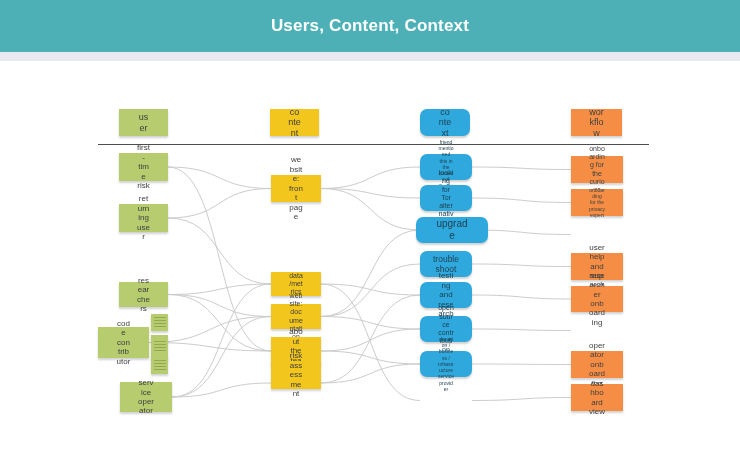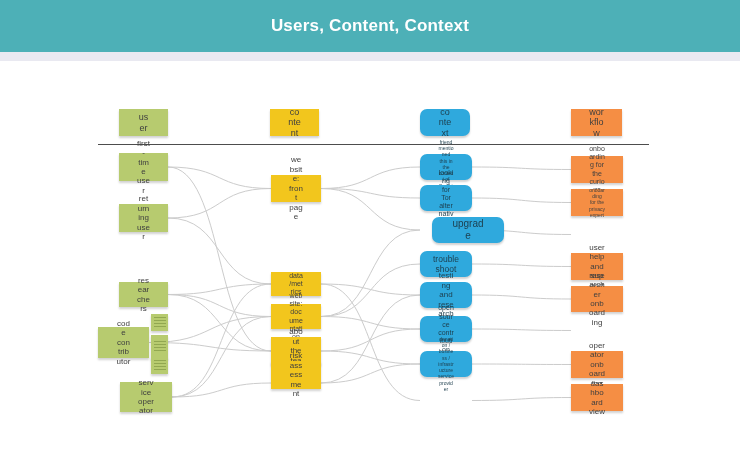--- a/index.html
+++ b/index.html
@@ -102,21 +102,21 @@
       <span>content</span>
     </div>
   <div class="note blue hdr" style="left:420px;top:48px;width:50px;height:27px">
       <span>context</span>
     </div>
   <div class="note orange hdr" style="left:571px;top:48px;width:51px;height:27px">
       <span>workflow</span>
     </div>
 
   <div class="note green" style="left:119px;top:92px;width:49px;height:28px">
-      <span>first-time user</span>
+      <span>first-time risk</span>
     </div>
   <div class="note green" style="left:119px;top:143px;width:49px;height:28px">
       <span>returning user</span>
     </div>
   <div class="note green" style="left:119px;top:221px;width:49px;height:25px">
       <span>researchers</span>
     </div>
   <div class="note green" style="left:98px;top:266px;width:51px;height:31px">
       <span>code contributor</span>
     </div>
@@ -149,21 +149,21 @@
   <div class="note yellow" style="left:271px;top:300px;width:50px;height:28px">
       <span>risk assessment</span>
     </div>
 
   <div class="note blue xs" style="left:420px;top:93px;width:52px;height:26px">
       <span>friend mentioned this in the context of "hacking"</span>
     </div>
   <div class="note blue sm" style="left:420px;top:124px;width:52px;height:26px">
       <span>looking for Tor alternative</span>
     </div>
-  <div class="note blue lg" style="left:432px;top:156px;width:72px;height:26px">
+  <div class="note blue lg" style="left:416px;top:156px;width:72px;height:26px">
       <span>upgrade</span>
     </div>
   <div class="note blue md" style="left:420px;top:190px;width:52px;height:26px">
       <span>troubleshoot</span>
     </div>
   <div class="note blue" style="left:420px;top:221px;width:52px;height:26px">
       <span>testing and research</span>
     </div>
   <div class="note blue sm" style="left:420px;top:255px;width:52px;height:26px">
       <span>open source contribution</span>

